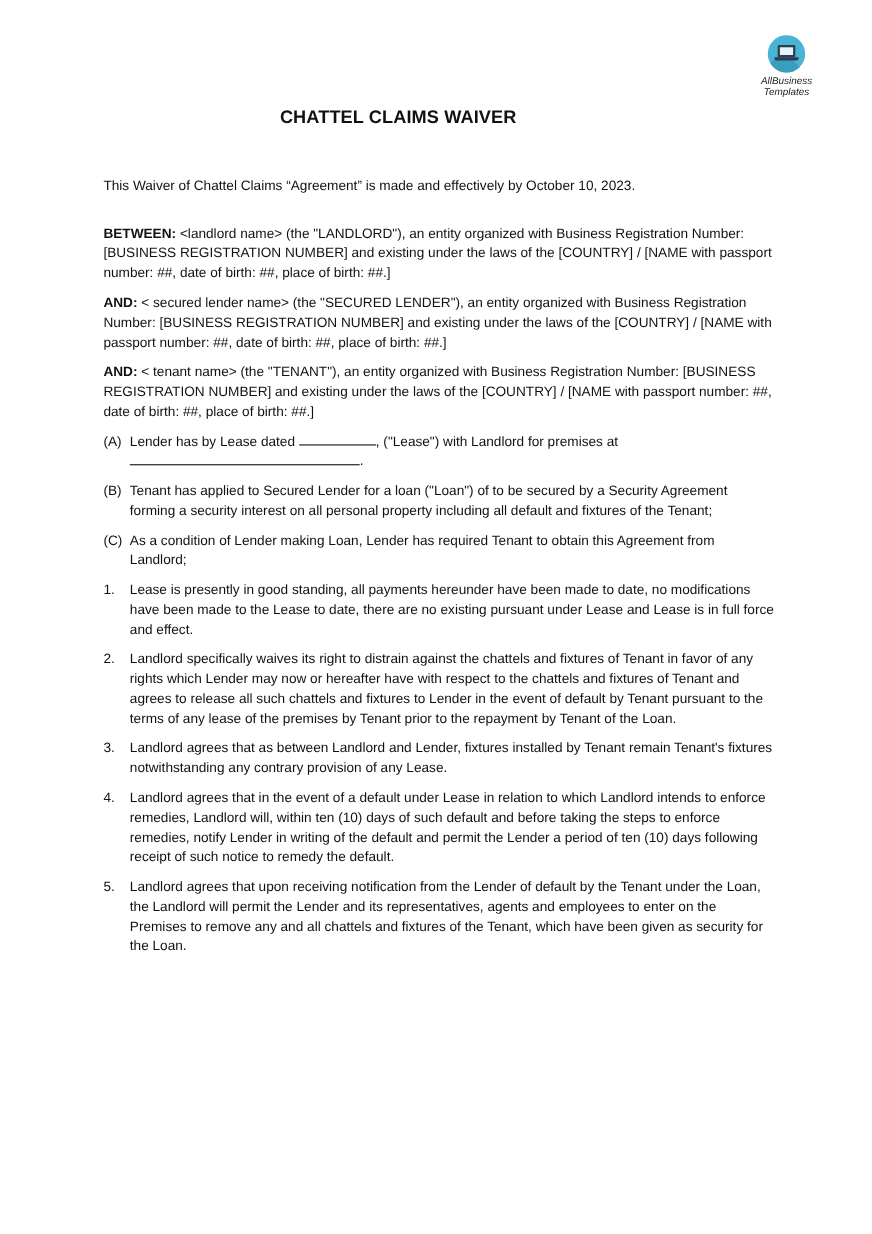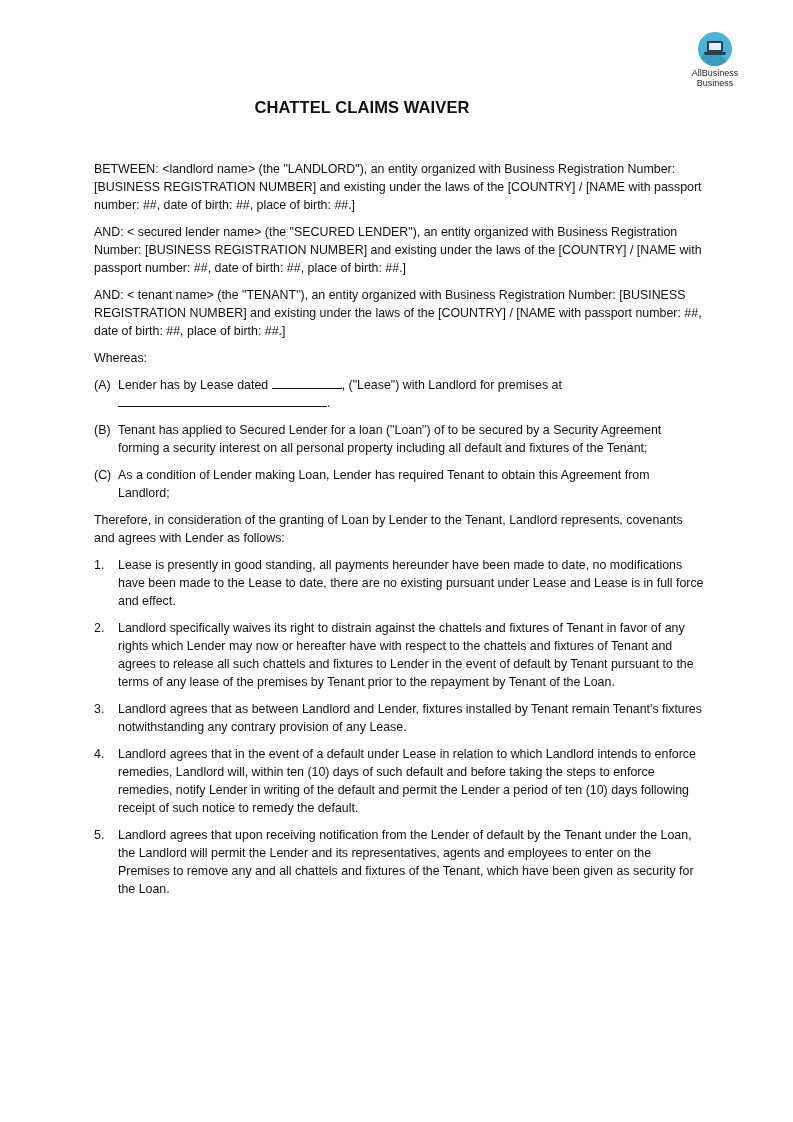--- a/index.html
+++ b/index.html
@@ -1,18 +1,18 @@
 <!DOCTYPE html>
 <html><head>
   <meta charset="utf-8">
   <style>
     html, body { margin: 0; padding: 0; background: #ffffff; }
     body { width: 793px; height: 1122px; position: relative; overflow: hidden;
       font-family: "Liberation Sans", sans-serif; color: #111; }
-    .logo { position: absolute; left: 686px; top: 32px; width: 58px; text-align: center; }
+    .logo { position: absolute; left: 686px; top: 32px; width: 58px; text-align: center; font-style: italic; }
     .logo-circle { width: 34px; height: 34px; border-radius: 50%; background: #4ab4d6;
       margin: 0 auto; position: relative; overflow: hidden; }
     .logo-circle .shadow { position: absolute; left: 14px; top: 14px; width: 30px; height: 30px;
       background: #3a9cbf; transform: rotate(45deg); transform-origin: 0 0; }
     .laptop-screen { position: absolute; left: 9px; top: 9px; width: 16px; height: 11px;
       background: #2c3e50; border-radius: 1px; }
     .laptop-screen::after { content: ""; position: absolute; left: 2px; top: 2px; width: 12px; height: 7px;
       background: #e8f2fa; }
     .laptop-base { position: absolute; left: 6px; top: 20px; width: 22px; height: 3px;
       background: #2c3e50; border-radius: 0 0 2px 2px; }
@@ -22,64 +22,63 @@
     .content { position: absolute; left: 94px; top: 160px; width: 610px; font-size: 12.4px; line-height: 18px; }
     p { margin: 0; }
     .intro { margin-bottom: 25px; }
     .party { margin-bottom: 9px; }
     .whereas-label { margin-bottom: 9px; }
     .item { display: flex; margin-bottom: 9px; }
     .item .marker { width: 24px; flex: 0 0 24px; }
     .item .body { flex: 1; }
     .blank { display: inline-block; border-bottom: 1px solid #111; height: 12px; vertical-align: baseline; }
     .therefore { margin-bottom: 9px; }
-    b { font-weight: normal; }
+    b { font-weight: bold; }
   </style>
 </head>
 <body>
 
 <div class="logo">
   <div class="logo-circle">
     <div class="shadow"></div>
     <div class="laptop-screen"></div>
     <div class="laptop-base"></div>
   </div>
   <div class="logo-text">
     <div>AllBusiness</div>
-    <div>Business</div>
+    <div>Templates</div>
   </div>
 </div>
 
 <div class="title">CHATTEL CLAIMS  WAIVER</div>
 
 <div class="content">
+  <p class="intro">This Waiver of Chattel Claims “Agreement” is made and effectively by October 10, 2023.</p>
 
   <p class="party"><b>BETWEEN:</b><span> &lt;landlord name&gt; (the "LANDLORD"), an entity organized with Business Registration Number: [BUSINESS REGISTRATION NUMBER] and existing under the laws of the [COUNTRY] / [NAME with passport number: ##, date of birth: ##, place of birth: ##.]</span></p>
   <p class="party"><b>AND:</b><span> &lt; secured lender name&gt; (the "SECURED LENDER"), an entity organized with Business Registration Number: [BUSINESS REGISTRATION NUMBER] and existing under the laws of the [COUNTRY] / [NAME with passport number: ##, date of birth: ##, place of birth: ##.]</span></p>
   <p class="party"><b>AND:</b><span> &lt; tenant name&gt; (the "TENANT"), an entity organized with Business Registration Number: [BUSINESS REGISTRATION NUMBER] and existing under the laws of the [COUNTRY] / [NAME with passport number: ##, date of birth: ##, place of birth: ##.]</span></p>
 
-  <p class="whereas-label">Whereas:</p>
 
   <div class="item">
     <span class="marker">(A)</span>
     <div class="body">
       <span>Lender has by Lease dated </span><span class="blank" style="width:70px"></span><span>,  ("Lease") with Landlord for premises at</span><br>
       <span class="blank" style="width:209px"></span><span>.</span>
     </div>
   </div>
   <div class="item">
     <span class="marker">(B)</span>
     <div class="body">Tenant has applied to Secured Lender for a loan ("Loan") of to be secured by a Security Agreement forming a security interest on all personal property including all default and fixtures of  the Tenant;</div>
   </div>
   <div class="item">
     <span class="marker">(C)</span>
     <div class="body">As a condition of Lender making Loan, Lender has required Tenant to obtain this Agreement from Landlord;</div>
   </div>
 
-  <p class="therefore">Therefore, in consideration of the granting of Loan by Lender to the Tenant, Landlord represents, covenants and agrees with Lender as follows:</p>
 
   <div class="item">
     <span class="marker">1.</span>
     <div class="body">Lease is presently in good standing, all payments hereunder have been made to date, no modifications have been made to the Lease to date, there are no existing pursuant under Lease and Lease is in full force and effect.</div>
   </div>
   <div class="item">
     <span class="marker">2.</span>
     <div class="body">Landlord specifically waives its right to distrain against the chattels and fixtures of Tenant in favor of any rights which Lender may now or hereafter have with respect to the chattels and fixtures of Tenant and agrees to release all such chattels and fixtures to Lender in the event of default by Tenant pursuant to the terms of any lease of the premises by Tenant prior to the repayment by Tenant of the Loan.</div>
   </div>
   <div class="item">

